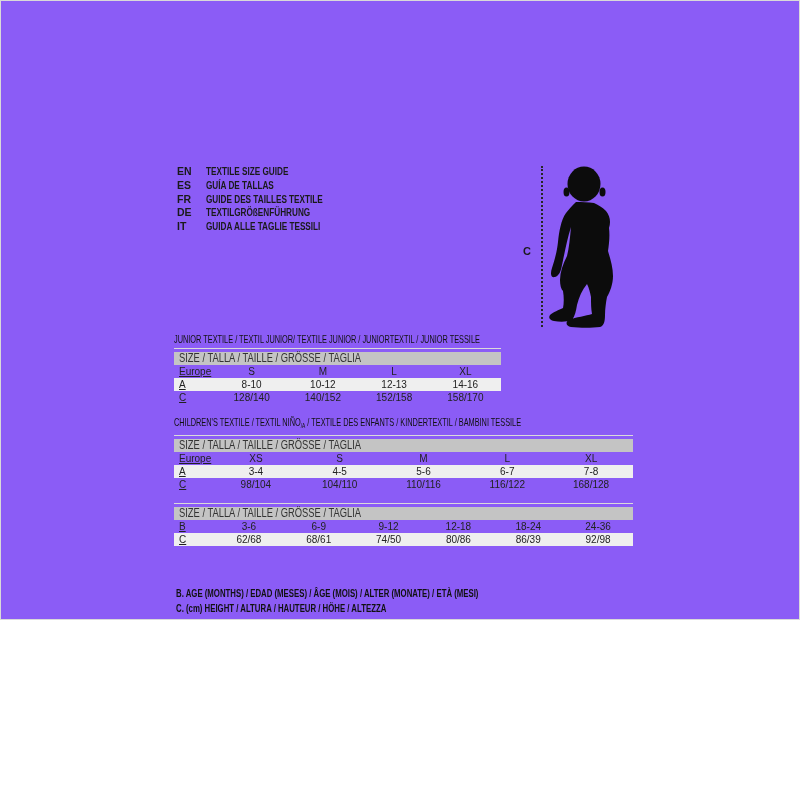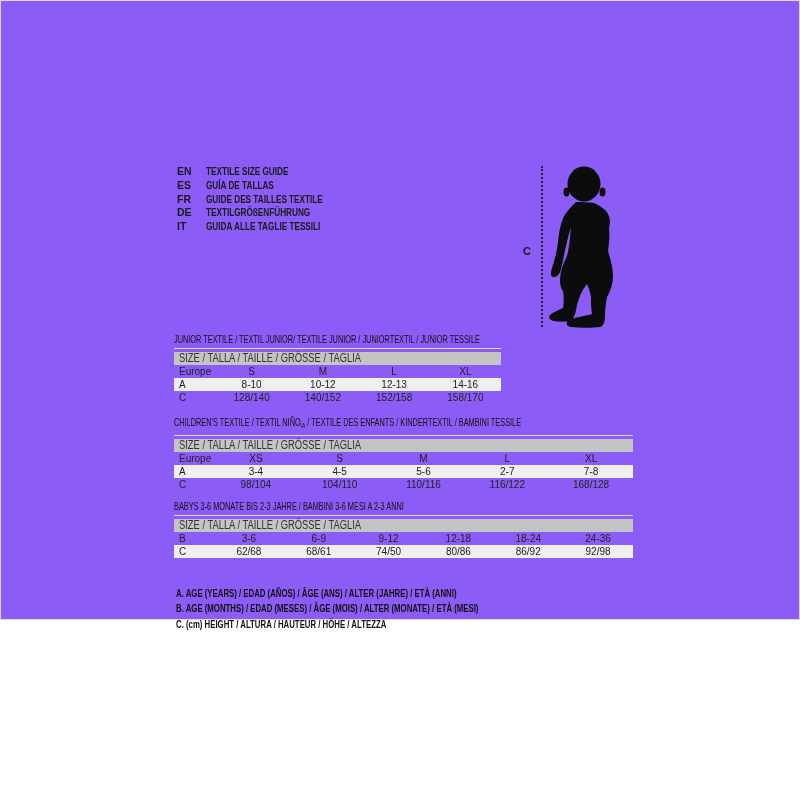--- a/index.html
+++ b/index.html
@@ -22,21 +22,21 @@
   .baby-svg{position:absolute;left:547px;top:163px;}
 
   
   .tbl{position:absolute;}
   .tbl-title{font-weight:normal;font-size:10.5px;line-height:12px;color:#111;}
   .tbl-title .sub{font-size:7px;vertical-align:-2px;}
   .size-line{border-top:1px solid #dadada;margin-top:3px;}
   .size-header{margin-top:3px;height:13px;line-height:13.5px;background:#c4c4c4;font-size:12px;color:#333;padding-left:5px;box-sizing:border-box;}
   .trow{display:flex;height:13px;line-height:13.5px;font-size:10px;color:#222;}
   .trow.shade{background:#efefef;}
-  .label-cell{flex:0 0 42px;padding-left:5px;box-sizing:border-box;}
+  .label-cell{flex:0 0 42px;padding-left:5px;box-sizing:border-box;text-decoration:underline;}
   .tbl-wide .label-cell{flex:0 0 40px;}
   .cell{flex:1 1 0;text-align:center;}
 
   .t1{left:173px;top:332px;width:327px;}
   .t2{left:173px;top:415px;width:459px;}
   .t2 .tbl-title{margin-bottom:2px;}
   .t3{left:173px;top:499px;width:459px;}
 
   
   .notes{position:absolute;left:175px;top:585px;}
@@ -127,55 +127,53 @@
         <span class="cell">S</span>
         <span class="cell">M</span>
         <span class="cell">L</span>
         <span class="cell">XL</span>
       </div>
       <div class="trow shade">
         <span class="label-cell">A</span>
         <span class="cell">3-4</span>
         <span class="cell">4-5</span>
         <span class="cell">5-6</span>
-        <span class="cell">2-7</span>
+        <span class="cell">6-7</span>
         <span class="cell">7-8</span>
       </div>
       <div class="trow">
         <span class="label-cell">C</span>
         <span class="cell">98/104</span>
         <span class="cell">104/110</span>
         <span class="cell">110/116</span>
         <span class="cell">116/122</span>
         <span class="cell">168/128</span>
       </div>
     </div>
   <div class="tbl t3 tbl-wide" id="table-2">
-      <div class="tbl-title"><span class="cond-tight">BABYS 3-6 MONATE BIS 2-3 JAHRE / BAMBINI 3-6 MESI A 2-3 ANNI</span></div>
       <div class="size-line"></div>
       <div class="size-header"><span class="cond">SIZE / TALLA / TAILLE / GRÖSSE / TAGLIA</span></div>
       <div class="trow">
         <span class="label-cell">B</span>
         <span class="cell">3-6</span>
         <span class="cell">6-9</span>
         <span class="cell">9-12</span>
         <span class="cell">12-18</span>
         <span class="cell">18-24</span>
         <span class="cell">24-36</span>
       </div>
       <div class="trow shade">
         <span class="label-cell">C</span>
         <span class="cell">62/68</span>
         <span class="cell">68/61</span>
         <span class="cell">74/50</span>
         <span class="cell">80/86</span>
-        <span class="cell">86/92</span>
+        <span class="cell">86/39</span>
         <span class="cell">92/98</span>
       </div>
     </div>
 
   <div class="notes" id="notes">
-      <div class="note-line"><span class="cond">A. AGE (YEARS) / EDAD (AÑOS) / ÂGE (ANS) / ALTER (JAHRE) / ETÀ (ANNI)</span></div>
       <div class="note-line"><span class="cond">B. AGE (MONTHS) / EDAD (MESES) / ÂGE (MOIS) / ALTER (MONATE) / ETÀ (MESI)</span></div>
       <div class="note-line"><span class="cond">C. (cm) HEIGHT / ALTURA / HAUTEUR / HÖHE / ALTEZZA</span></div>
     </div>
 
 </div>
 
 </body></html>

